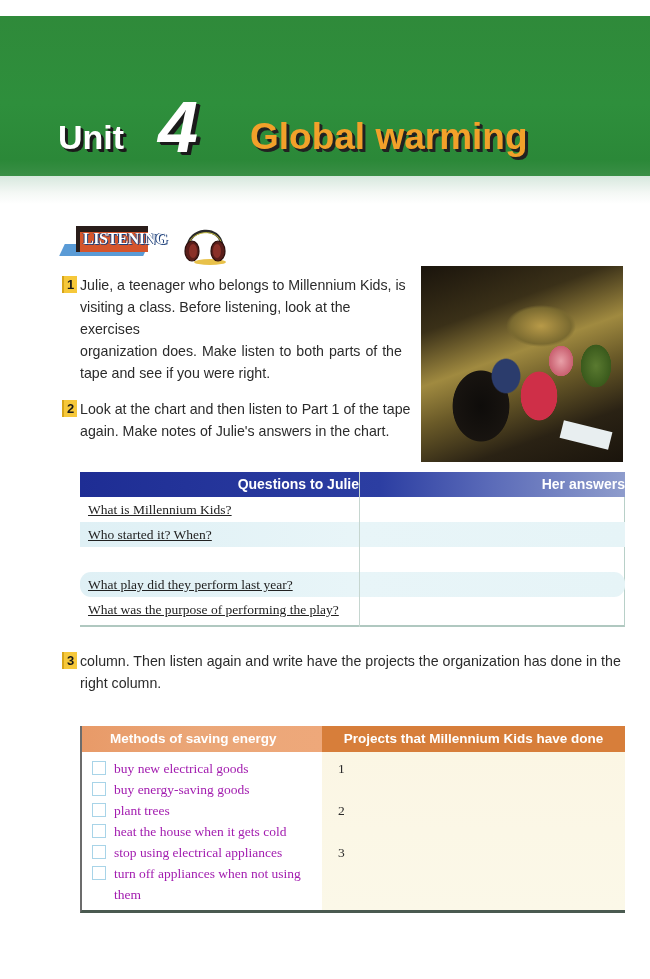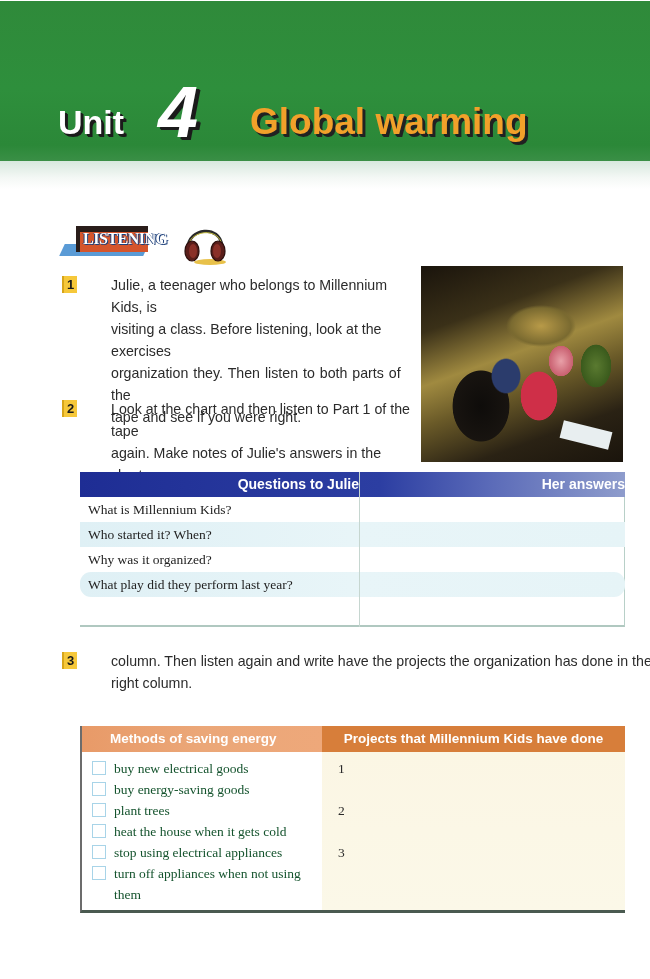--- a/index.html
+++ b/index.html
@@ -1,20 +1,20 @@
 <!DOCTYPE html>
 <html><head>
 <meta charset="utf-8">
 <style>
   * { box-sizing: border-box; margin: 0; padding: 0; }
   html, body { width: 650px; height: 979px; background: #ffffff; overflow: hidden; }
   body { position: relative; font-family: "Liberation Sans", sans-serif; color: #2a2a2a; }
 
   .banner {
-    position: absolute; left: 0; top: 1px; width: 650px; height: 160px;
+    position: absolute; left: 0; top: 16px; width: 650px; height: 160px;
     background: linear-gradient(180deg, #2f8a3a 0%, #2e8f3c 55%, #2b8838 90%, #3a8f46 100%);
   }
   .banner::after {
     content: ""; position: absolute; left: 0; right: 0; bottom: -28px; height: 28px;
     background: linear-gradient(180deg, #d7e8de 0%, #f4f8f5 60%, #ffffff 100%);
   }
   .unit-word {
     position: absolute; left: 58px; top: 102px;
     font-family: "Liberation Sans", sans-serif; font-weight: 900; font-size: 34px;
     color: #ffffff; letter-spacing: 0px;
@@ -44,21 +44,21 @@
     padding-left: 19px;
   }
   .headphones { position: absolute; left: 180px; top: 222px; width: 50px; height: 44px; }
 
   .exercise { position: absolute; font-size: 14.2px; line-height: 22px; color: #2b2b2b; }
   .num-badge {
     position: absolute; width: 15px; height: 17px; background: #f6c83a;
     border-left: 2px solid #d7a51a;
     font-weight: 700; font-size: 13px; line-height: 17px; text-align: center; color: #1a1a1a;
   }
-  .ex-text { position: absolute; margin-left: 31px; }
+  .ex-text { position: absolute; }
 
   .photo {
     position: absolute; left: 421px; top: 266px; width: 202px; height: 196px;
     background:
       radial-gradient(ellipse 30px 40px at 118px 130px, #cf2f48 0%, #cf2f48 60%, transparent 62%),
       radial-gradient(ellipse 20px 25px at 140px 95px, #e8a0a8 0%, #c96070 60%, transparent 62%),
       radial-gradient(ellipse 25px 30px at 85px 110px, #2b3c6c 0%, #2b3c6c 55%, transparent 60%),
       radial-gradient(ellipse 40px 50px at 60px 140px, #0e0c0a 0%, #181410 70%, transparent 72%),
       radial-gradient(ellipse 25px 35px at 175px 100px, #5a7a30 0%, #3a5a1c 60%, transparent 62%),
       radial-gradient(ellipse 50px 30px at 120px 60px, #b89a48 0%, #7a6a30 60%, transparent 70%),
@@ -78,21 +78,21 @@
     position: absolute; top: 0; height: 25px; line-height: 25px; text-align: right;
     font-weight: 700; font-size: 14px; color: #ffffff;
   }
   .tbl1 .col-div { position: absolute; left: 279px; top: 0; width: 1px; height: 155px; background: #c6d6d0; }
   .tbl1 .row {
     position: absolute; left: 0; width: 545px; height: 25px;
   }
   .tbl1 .row.alt { background: linear-gradient(90deg, #dff0f5 0%, #e8f5f8 50%, #e6f4f7 100%); padding-left: 40px; }
   .tbl1 .q {
     position: absolute; left: 8px; top: 0; line-height: 25px;
-    font-family: "Liberation Serif", serif; font-size: 13.5px; color: #222;
+    font-family: "Liberation Serif", serif; font-size: 13.5px; color: #222; text-decoration: underline;
   }
   .tbl1 .ans { position: absolute; left: 281px; top: 0; width: 262px; height: 25px; }
 
   .tbl2 {
     position: absolute; left: 80px; top: 726px; width: 545px; height: 187px;
     border-left: 2px solid #6c6c6c; border-bottom: 3px solid #4a5a50;
     background: #ffffff;
   }
   .tbl2 .hdr1 {
     position: absolute; left: 0; top: 0; width: 240px; height: 26px;
@@ -108,21 +108,21 @@
     position: absolute; left: 240px; top: 26px; width: 303px; height: 158px;
     background: linear-gradient(180deg, #fbf6e4 0%, #fbf8e8 100%);
   }
   .tbl2 .m-row { position: absolute; left: 10px; height: 21px; }
   .tbl2 .chk {
     position: absolute; left: 0; top: 3px; width: 14px; height: 14px;
     border: 1px solid #a8d4e8; background: #ffffff;
   }
   .tbl2 .m-label {
     position: absolute; left: 22px; top: 0; line-height: 21px; white-space: nowrap;
-    font-family: "Liberation Serif", serif; font-size: 13.5px; color: #14532d;
+    font-family: "Liberation Serif", serif; font-size: 13.5px; color: #a21caf;
   }
   .tbl2 .p-num {
     position: absolute; left: 256px;
     font-family: "Liberation Serif", serif; font-size: 13.5px; color: #2a2a2a; line-height: 21px;
   }
   .tbl2 .p-line { position: absolute; left: 275px; width: 255px; height: 21px; }
 
   .page-num {
     position: absolute; left: 326px; top: 1004px; width: 34px; height: 24px;
     border-top: 1px solid #cfe5e2; border-left: 1px solid #e3efee; border-right: 1px solid #e3efee;
@@ -152,21 +152,21 @@
   <ellipse cx="13" cy="29" rx="4" ry="7" fill="#8a3028"></ellipse>
   <ellipse cx="38" cy="29" rx="7" ry="10" fill="#5a1e1a" stroke="#2a0e0c" stroke-width="1.2"></ellipse>
   <ellipse cx="37" cy="29" rx="4" ry="7" fill="#8a3028"></ellipse>
 </svg>
 
 <div class="exercise" style="left:62px; top:274px; width:350px; height:112px;">
   <span class="num-badge" style="left:0; top:2px;">1</span>
   <div class="ex-text" style="left:18px; top:0;">
     <div>Julie, a teenager who belongs to Millennium Kids, is</div>
     <div>visiting a class. Before listening, look at the exercises</div>
-    <div style="word-spacing:1px;">organization they. Then listen to both parts of the</div>
+    <div style="word-spacing:1px;">organization does. Make listen to both parts of the</div>
     <div>tape and see if you were right.</div>
   </div>
 </div>
 
 <div class="exercise" style="left:62px; top:398px; width:350px; height:46px;">
   <span class="num-badge" style="left:0; top:2px;">2</span>
   <div class="ex-text" style="left:18px; top:0;">
     <div>Look at the chart and then listen to Part 1 of the tape</div>
     <div>again. Make notes of Julie's answers in the chart.</div>
   </div>
@@ -182,29 +182,26 @@
     <div class="hdr-cell" style="left:280px; width:265px;">Her answers</div>
   </div>
   <div class="row" style="top:25px;">
     <span class="q">What is Millennium Kids?</span>
     <div class="ans"></div>
   </div>
   <div class="row alt" style="top:50px;">
     <span class="q">Who started it? When?</span>
     <div class="ans"></div>
   </div>
-  <div class="row" style="top:75px;">
-    <span class="q">Why was it organized?</span>
-    <div class="ans"></div>
-  </div>
   <div class="row alt" style="top:100px;border-radius:11px;">
     <span class="q">What play did they perform last year?</span>
     <div class="ans"></div>
   </div>
   <div class="row" style="top:125px;">
+    <span class="q">What was the purpose of performing the play?</span>
     <div class="ans"></div>
   </div>
   <div class="col-div"></div>
 </div>
 
 <div class="exercise" style="left:62px; top:650px; width:570px; height:66px;">
   <span class="num-badge" style="left:0; top:2px;">3</span>
   <div class="ex-text" style="left:18px; top:0; white-space:nowrap;">
     <div>column. Then listen again and write have the projects the organization has done in the</div>
     <div>right column.</div>

